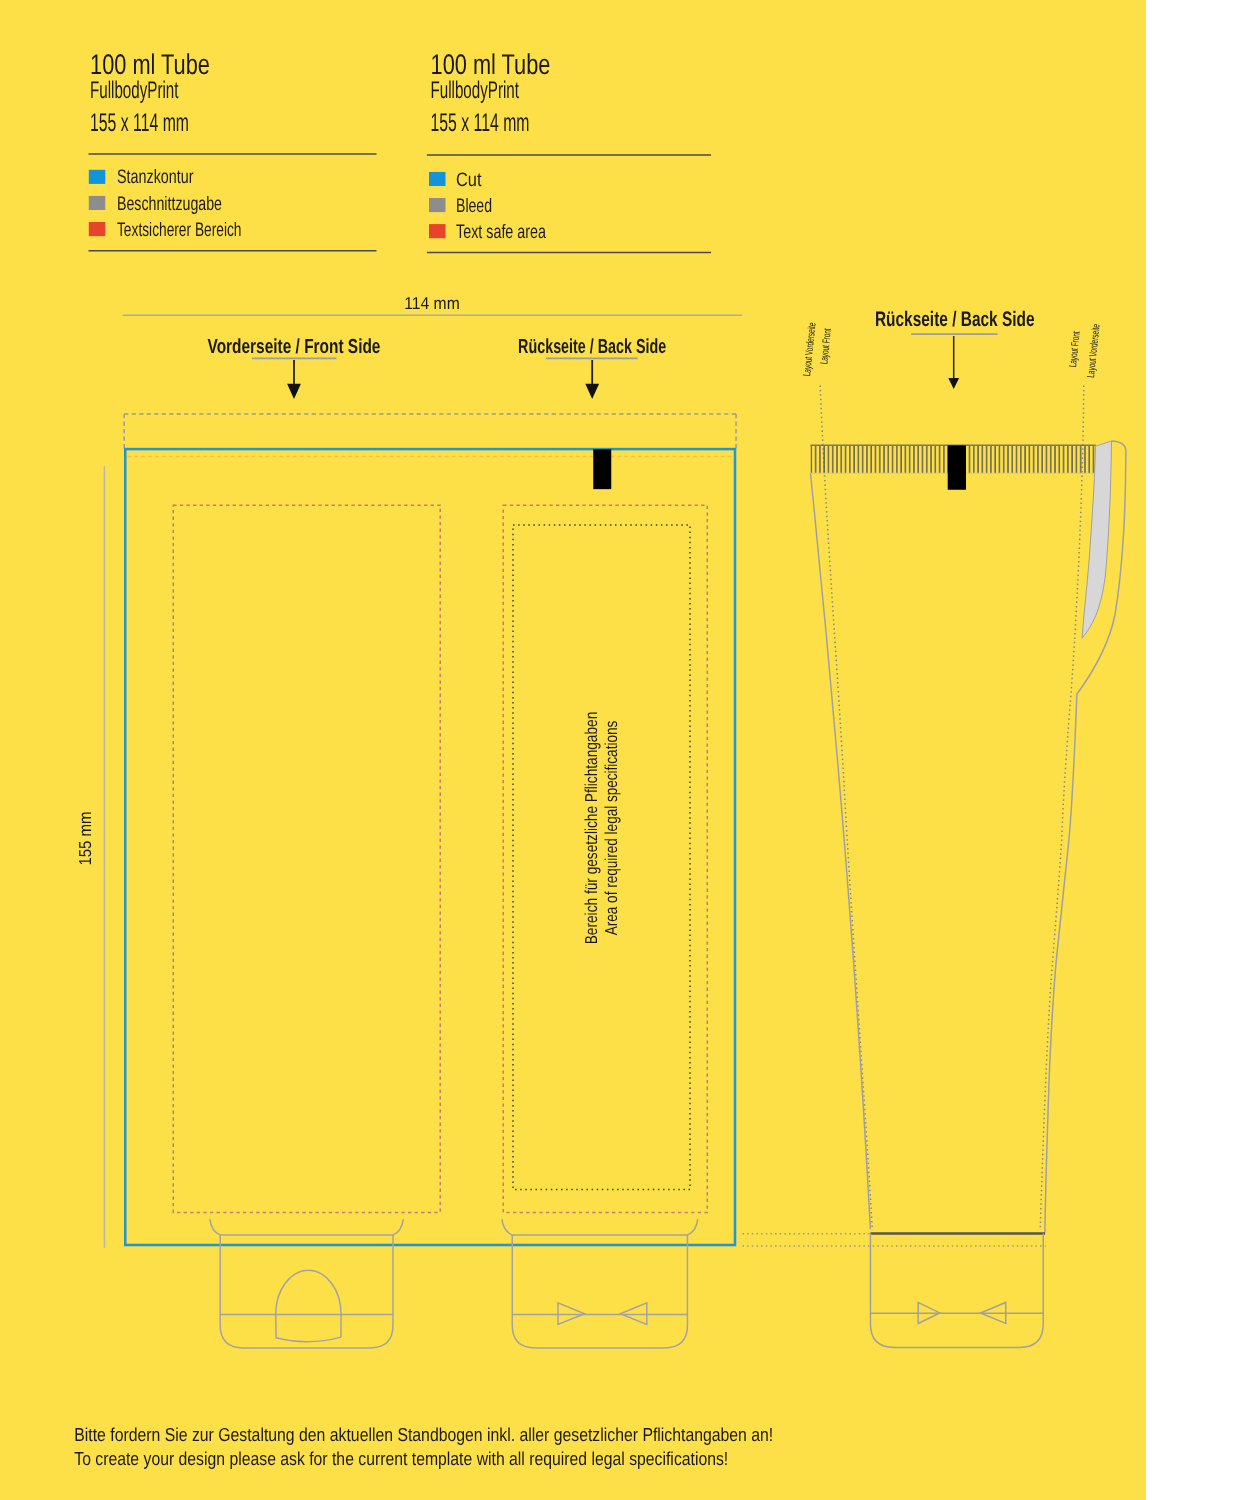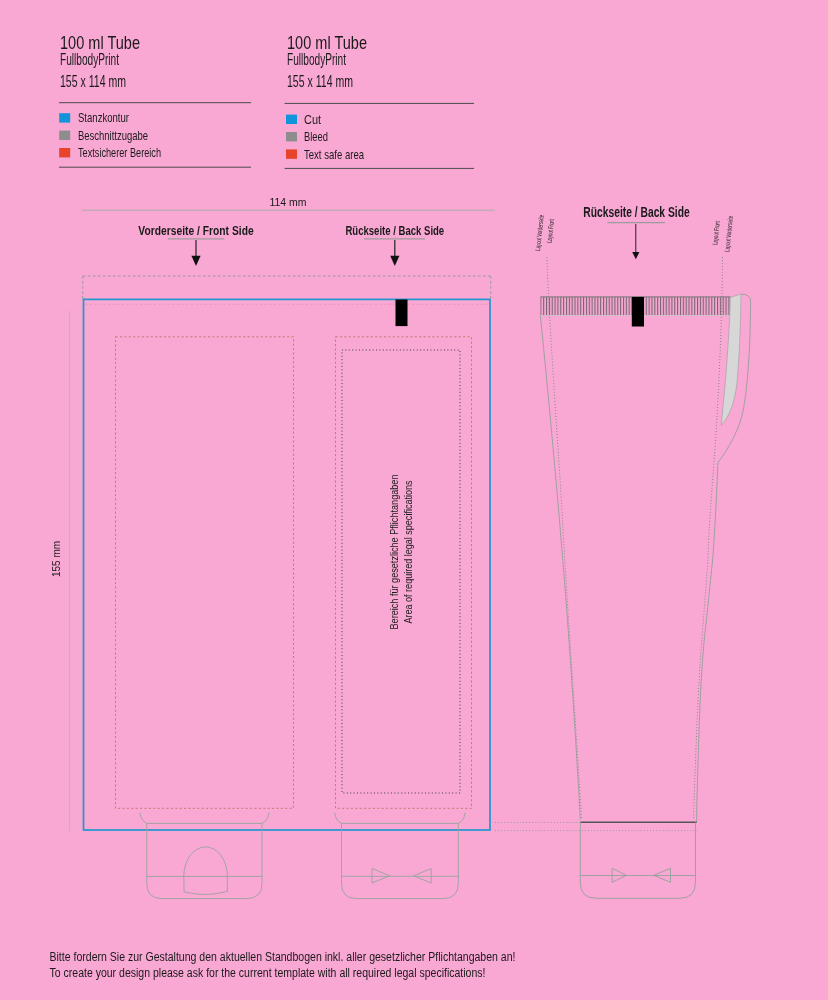--- a/index.html
+++ b/index.html
@@ -1,16 +1,16 @@
 <!DOCTYPE html>
 <html><head>
 <meta charset="utf-8">
 <style>
   html,body{margin:0;padding:0;background:#fff;}
-  .page{position:relative;width:828px;height:1000px;background:#f9a8d4;overflow:hidden;
+  .page{position:relative;width:764px;height:1000px;background:#fde047;overflow:hidden;
         font-family:"Liberation Sans",sans-serif;}
   svg{position:absolute;left:0;top:0;}
   text{font-family:"Liberation Sans",sans-serif;fill:#1a1a1a;}
 </style>
 </head>
 <body>
 <div class="page">
 <svg width="828" height="1000" viewBox="0 0 828 1000">
 <defs>
   <pattern id="hatch" width="2.85" height="19" patternUnits="userSpaceOnUse" x="540.3" y="296.9">

